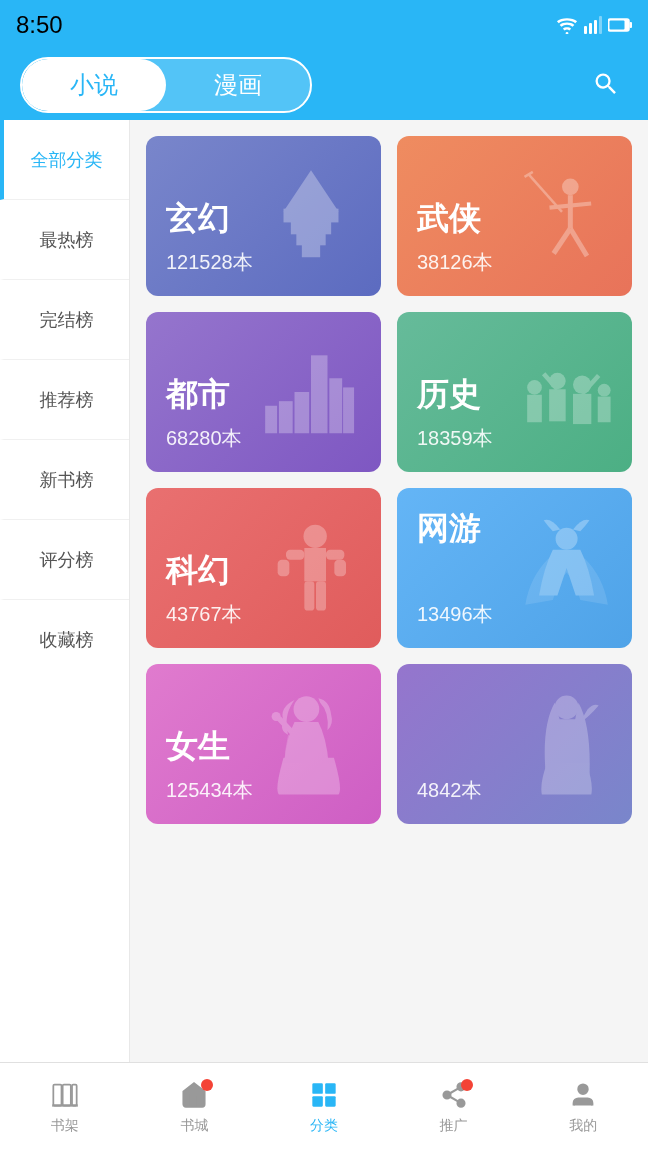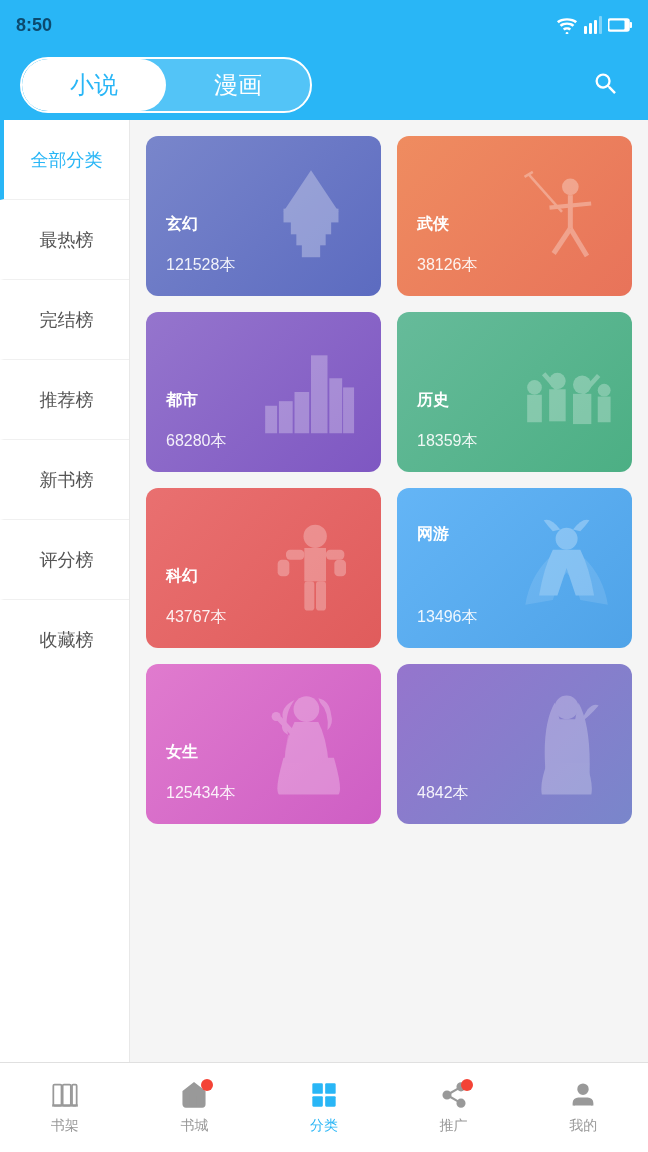--- a/index.html
+++ b/index.html
@@ -16,23 +16,23 @@
     .status-bar {
       width: 100%;
       height: 50px;
       background: #29b6f6;
       display: flex;
       align-items: center;
       justify-content: space-between;
       padding: 0 16px;
     }
     .status-time {
-      color: #0c4a6e;
-      font-size: 18px;
-      font-weight: 700;
+      color: #000000;
+      font-size: 24px;
+      font-weight: 400;
     }
     .status-icons {
       display: flex;
       align-items: center;
       gap: 6px;
     }
     .status-icons svg { fill: white; }
 
     
     .header {
@@ -125,32 +125,32 @@
       border-radius: 12px;
       padding: 20px;
       position: relative;
       overflow: hidden;
       cursor: pointer;
       display: flex;
       flex-direction: column;
       justify-content: flex-end;
     }
     .category-card .card-title {
-      font-size: 16px;
+      font-size: 32px;
       font-weight: bold;
       color: white;
       z-index: 2;
       position: relative;
     }
     .category-card .card-count {
-      font-size: 16px;
+      font-size: 20px;
       color: rgba(255,255,255,0.9);
       z-index: 2;
       position: relative;
-      margin-top: 20px;
+      margin-top: 8px;
     }
 
     
     .card-bg {
       position: absolute;
       right: 0;
       top: 0;
       bottom: 0;
       width: 60%;
       opacity: 0.5;

